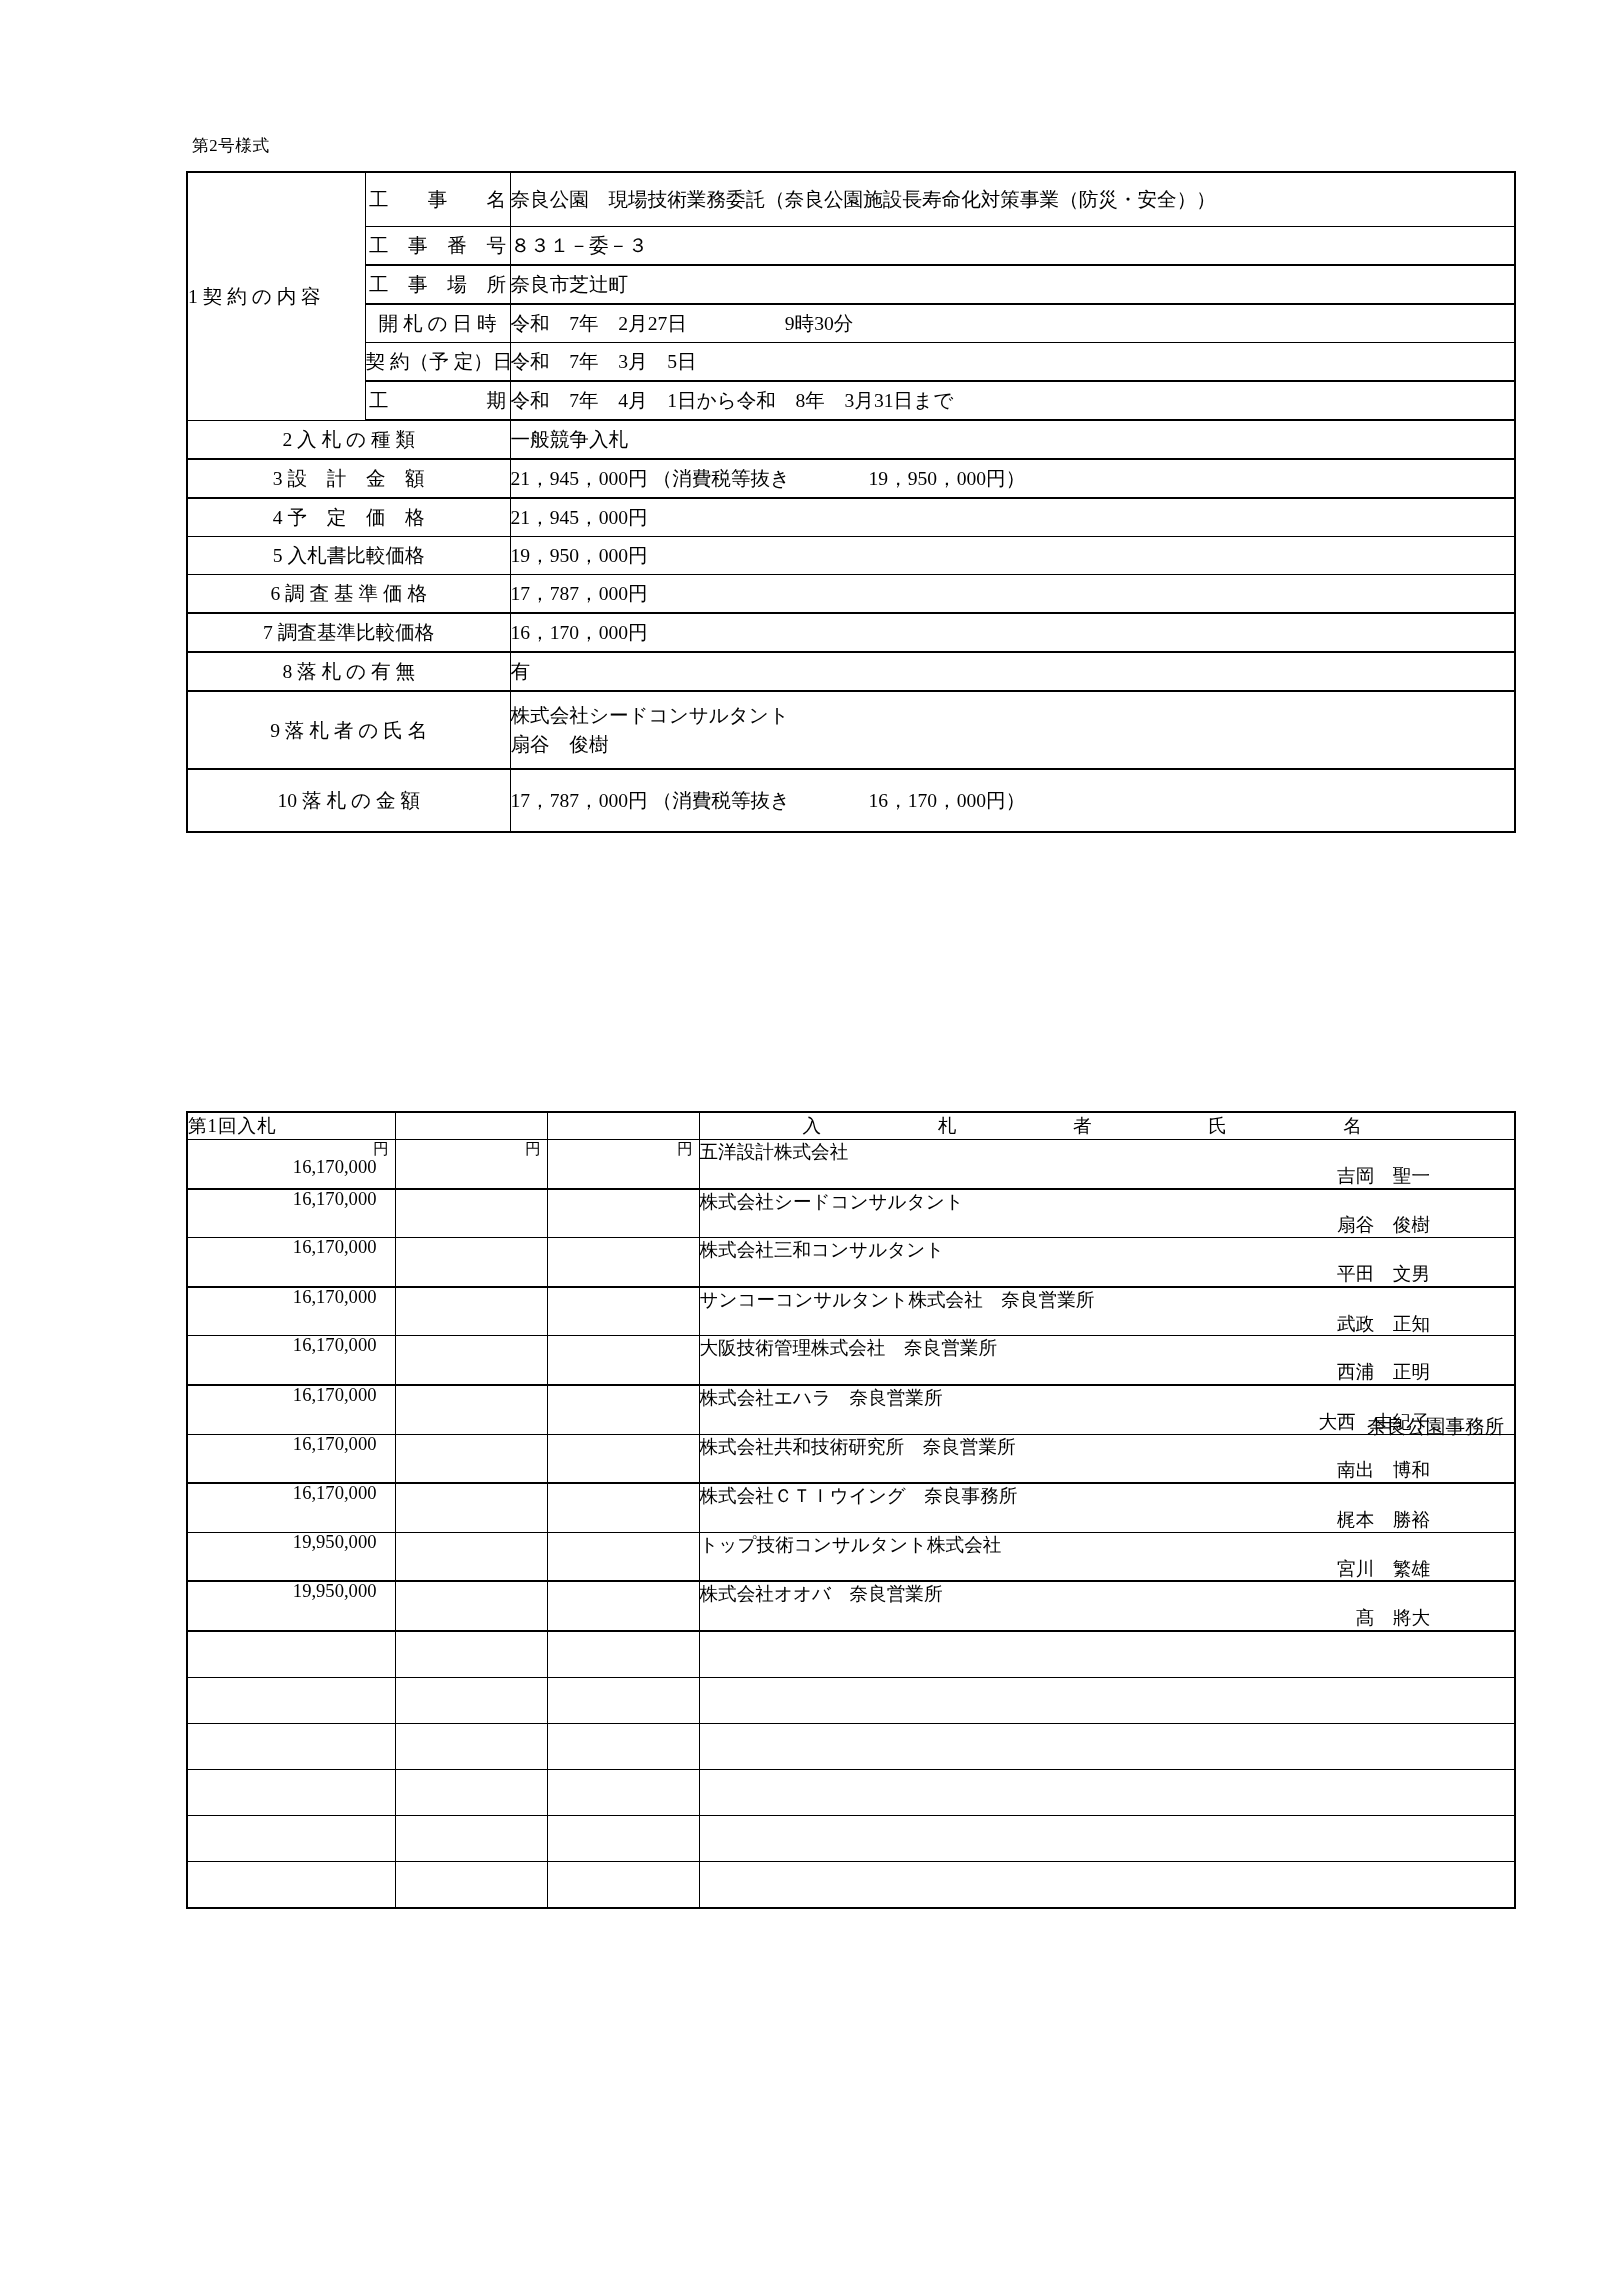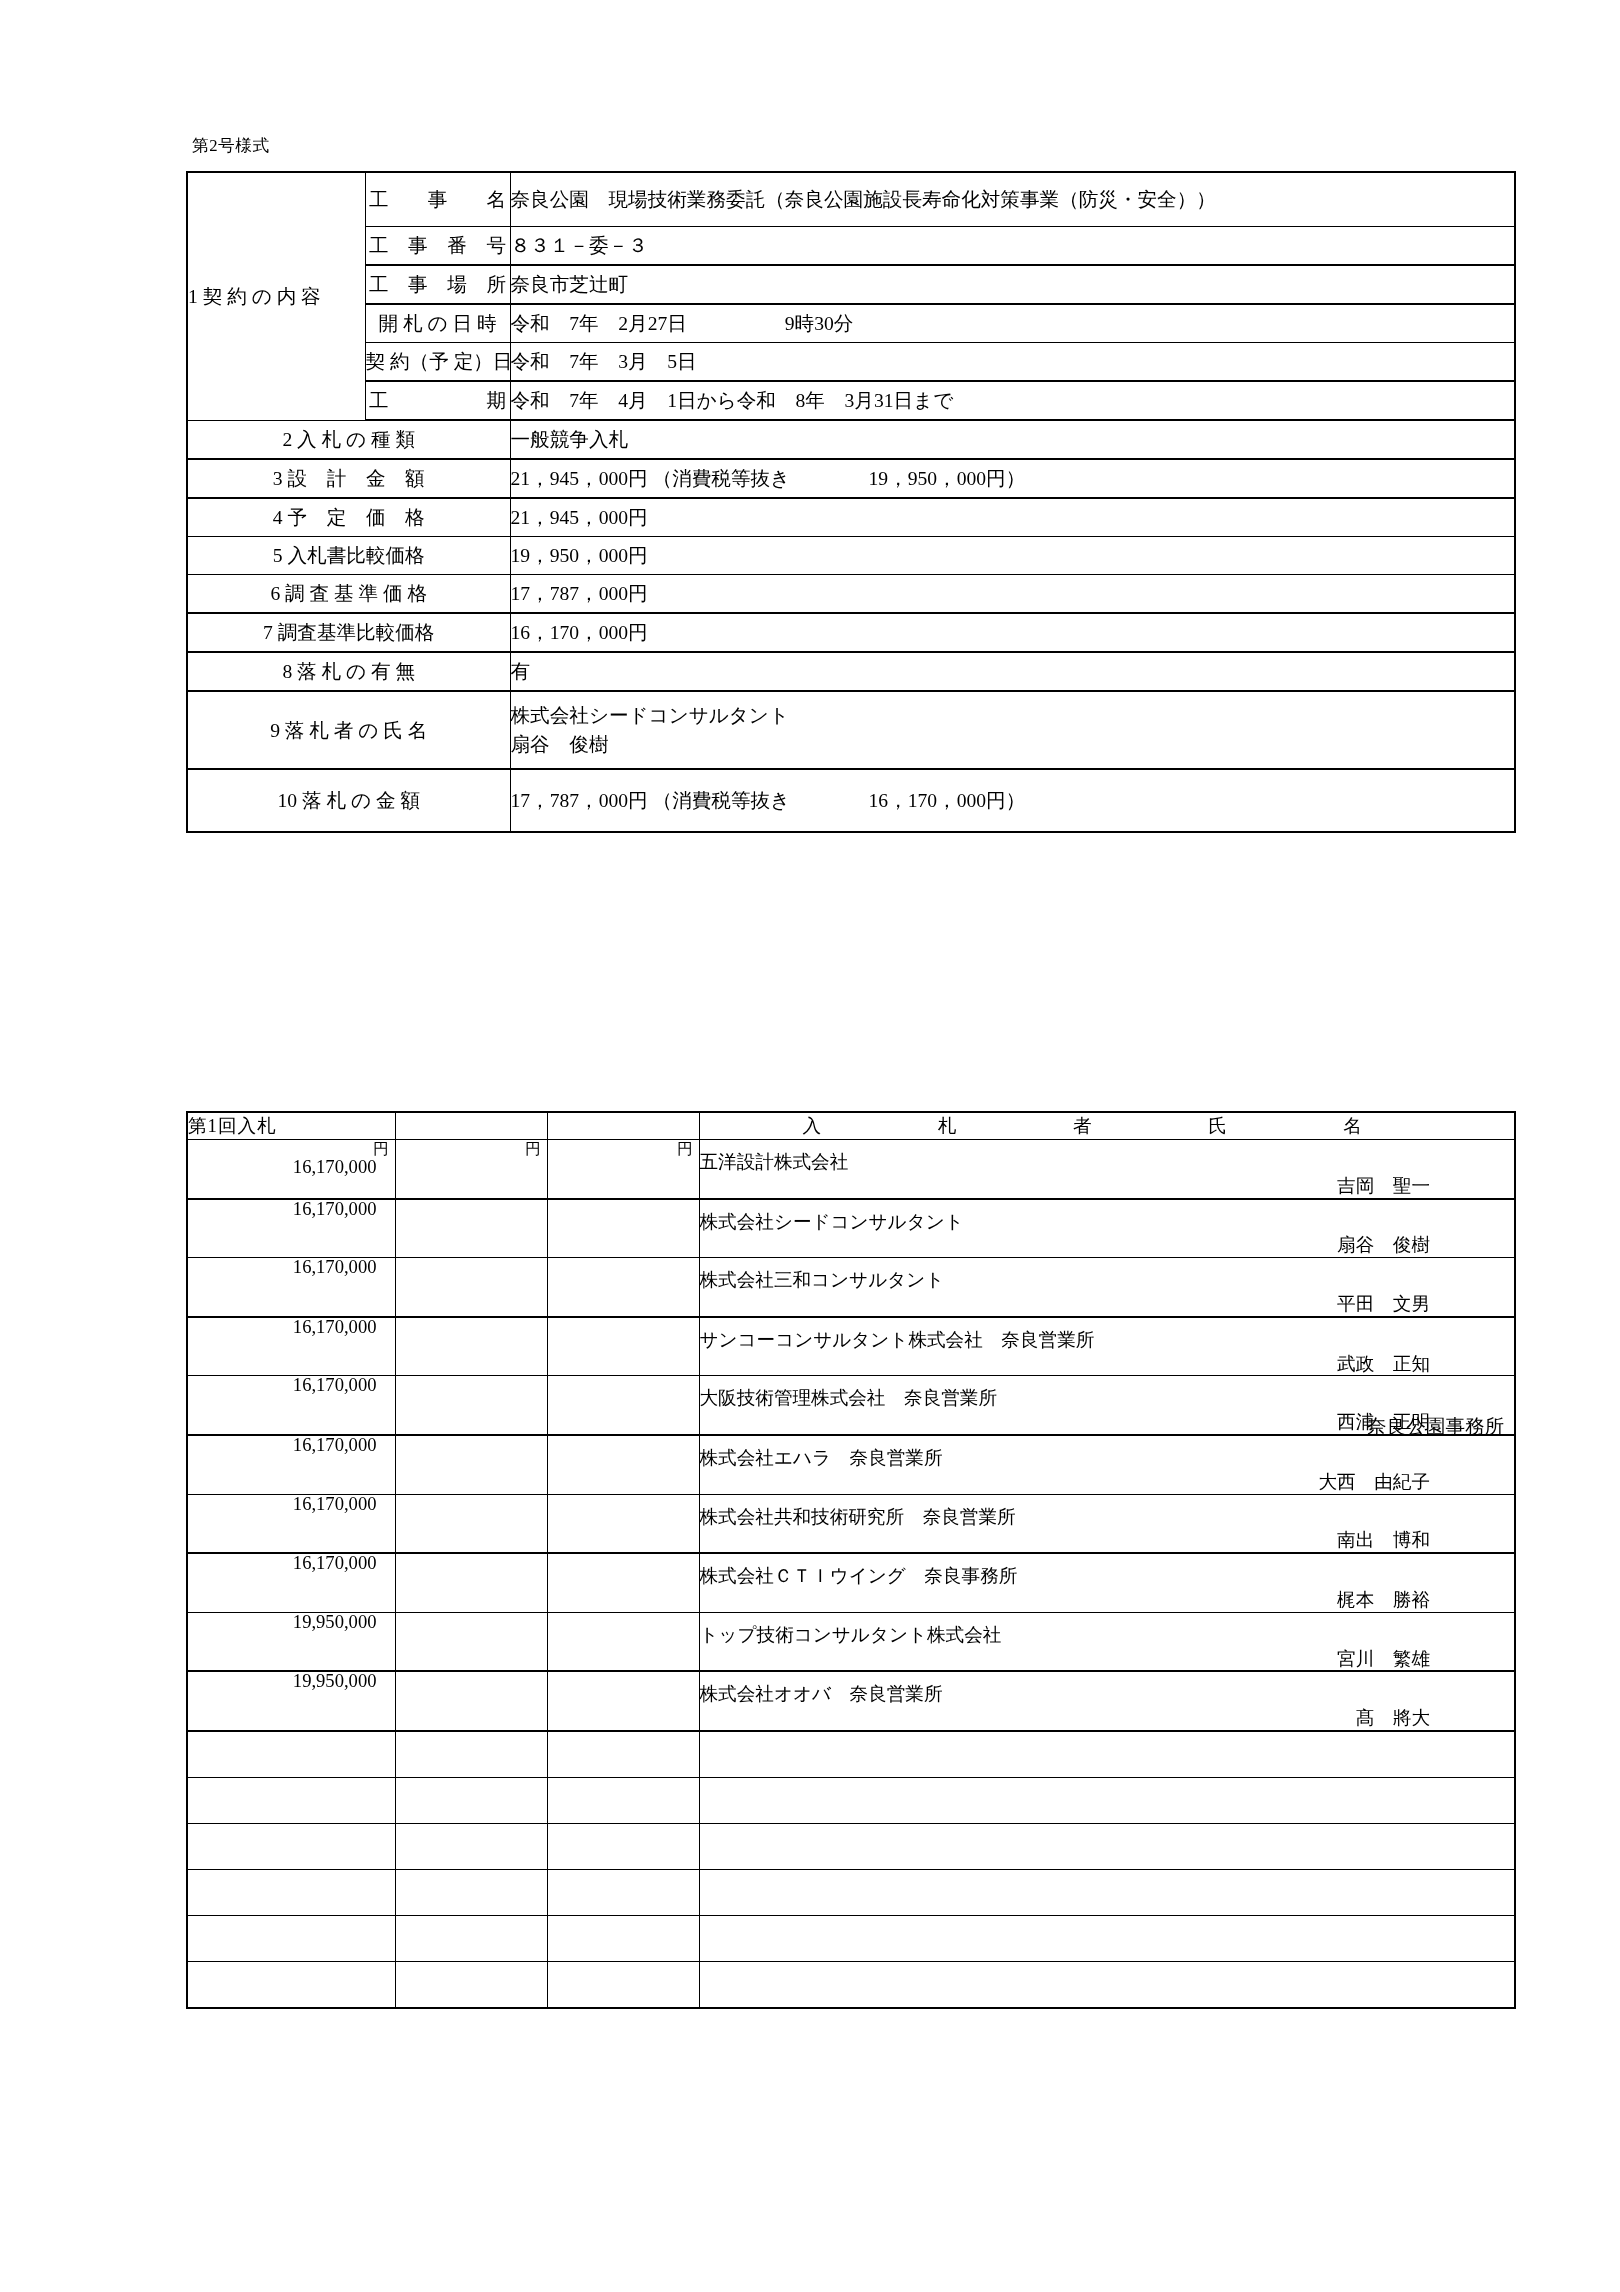--- a/index.html
+++ b/index.html
@@ -154,21 +154,21 @@
     padding-bottom: 5.9px;
   }
   .blank-amt-cell { vertical-align: bottom; }
   .bidder-cell {
     padding-left: 5.9px;
     font-size: 18.6px;
     line-height: 1.28;
     vertical-align: top;
     padding-top: 2px;
   }
-  .bidder-company { display: block; white-space: nowrap; margin-top: 10px; }
+  .bidder-company { display: block; white-space: nowrap; }
   .bidder-person {
     display: block;
     white-space: nowrap;
     text-align: right;
     padding-right: 84px;
   }
   .empty-row td { height: 45px; }
 
   .office-name {
     position: absolute;

